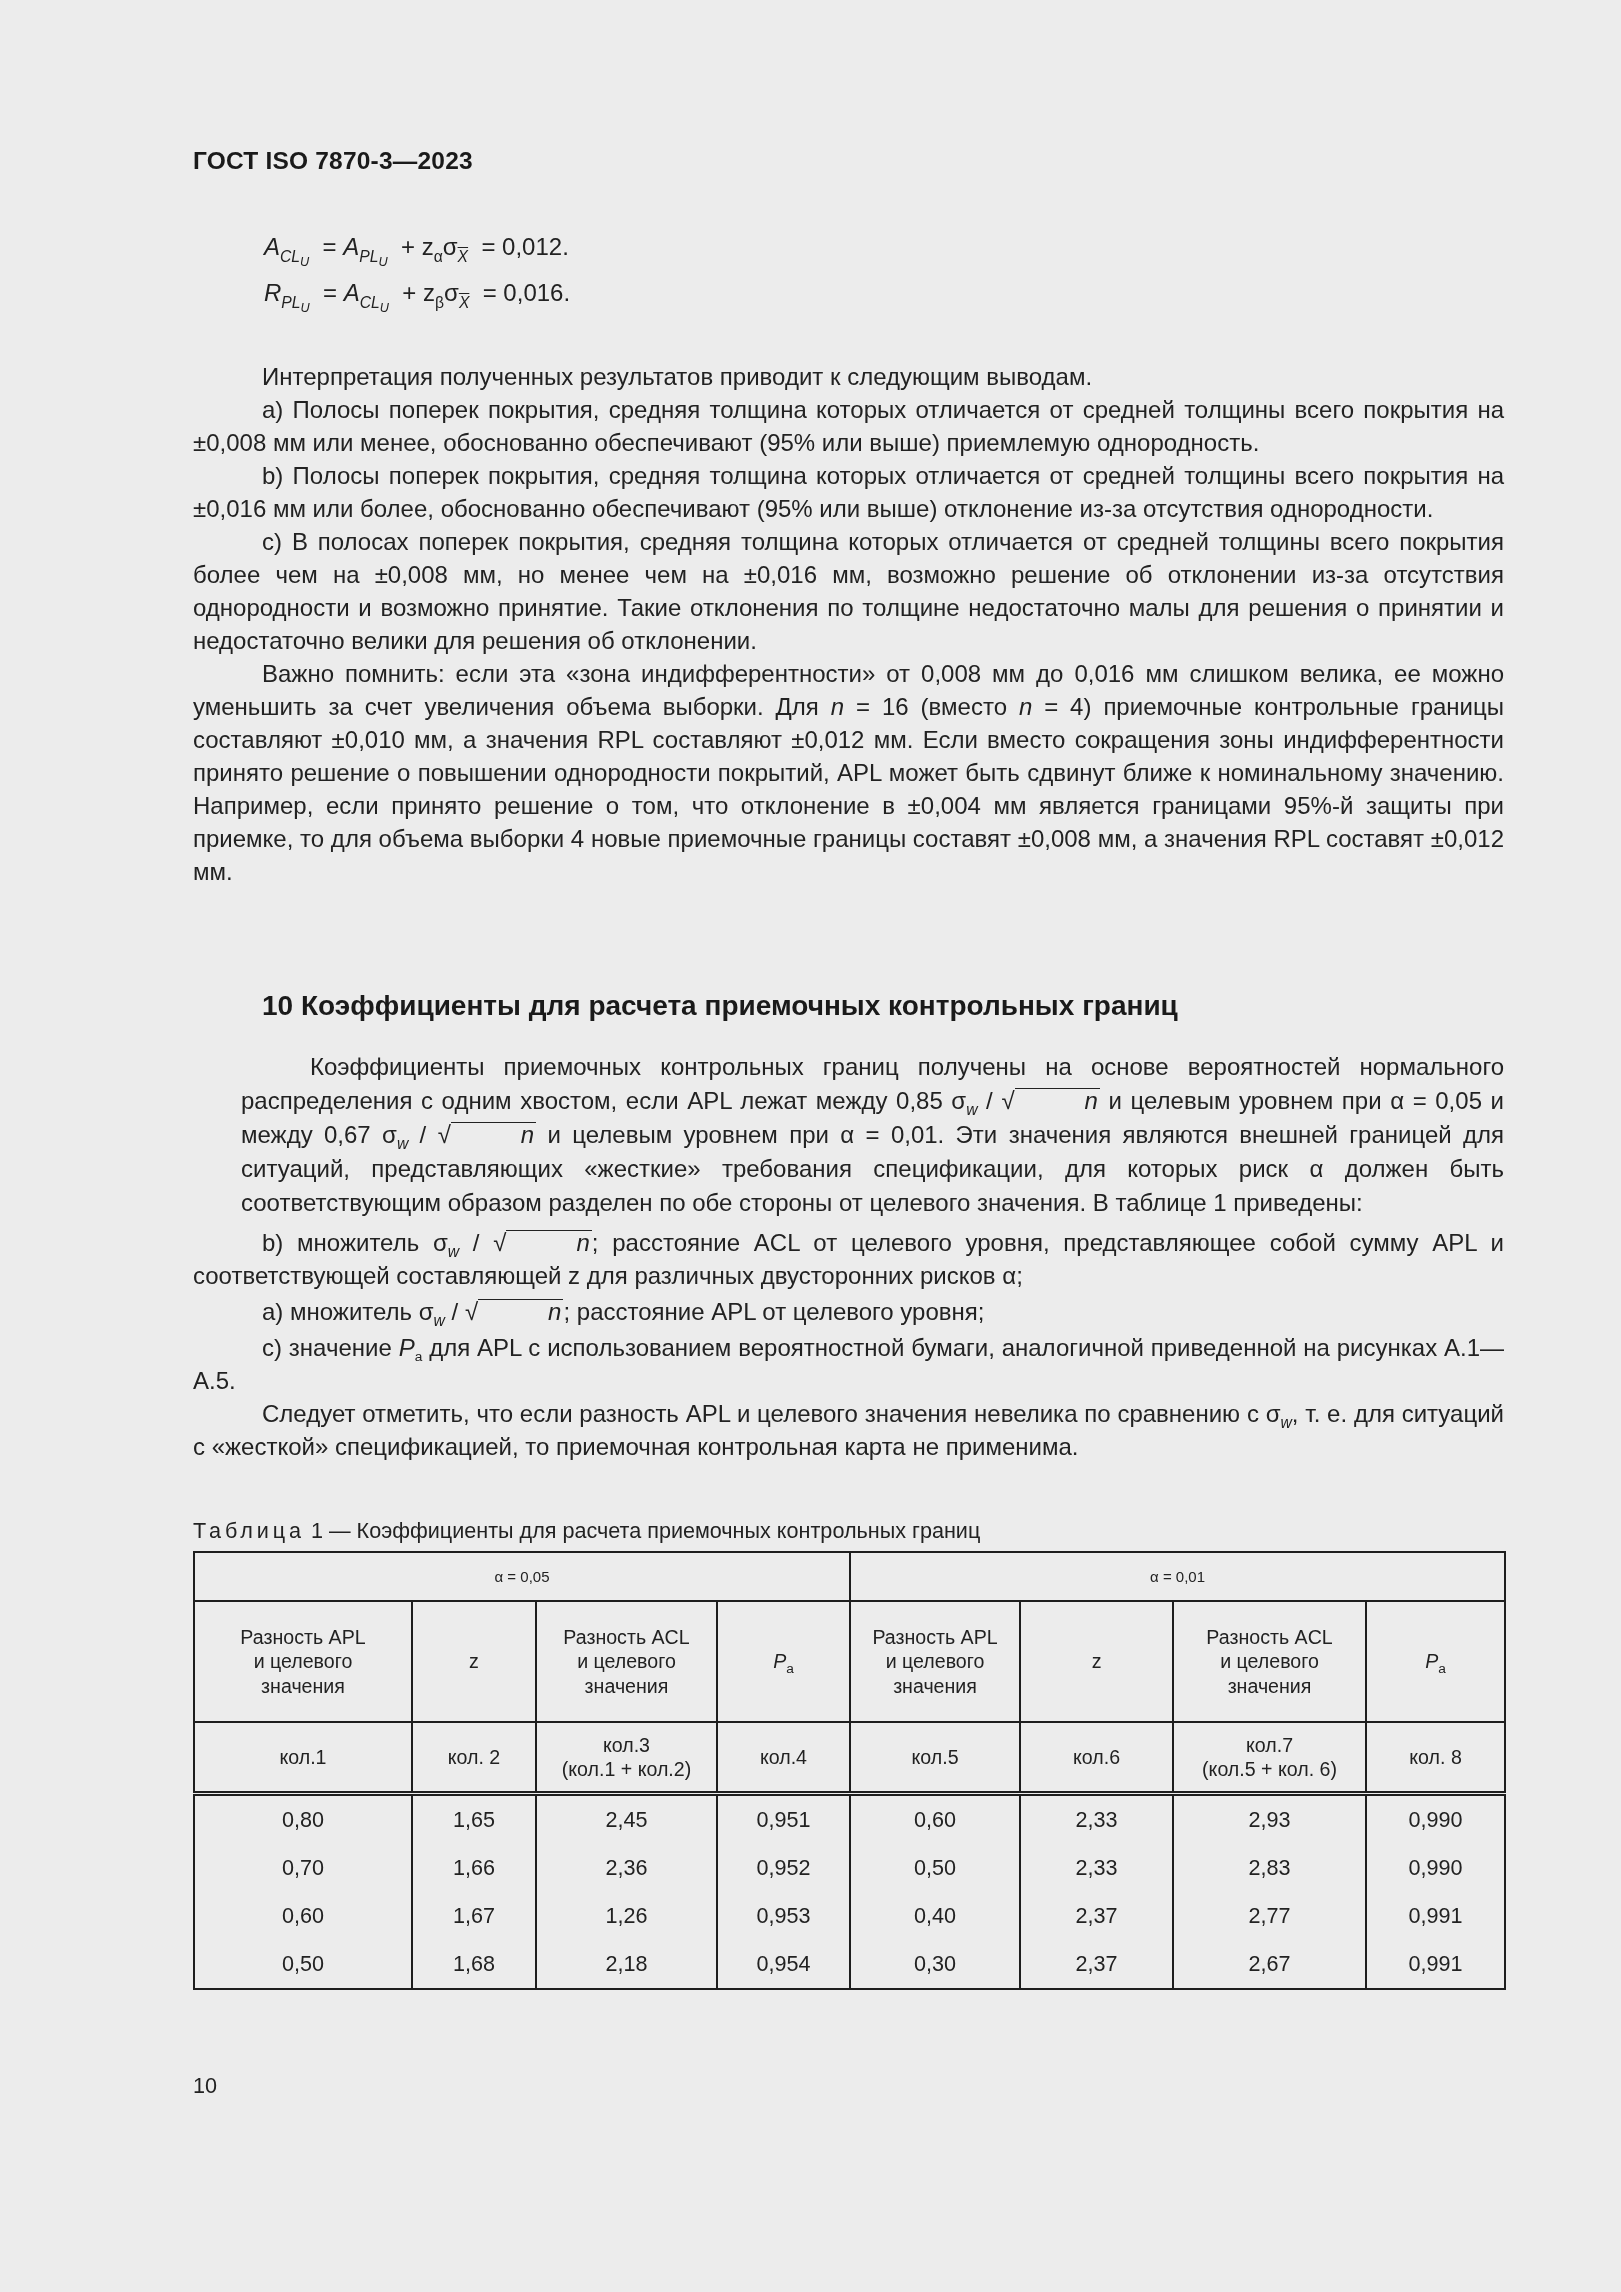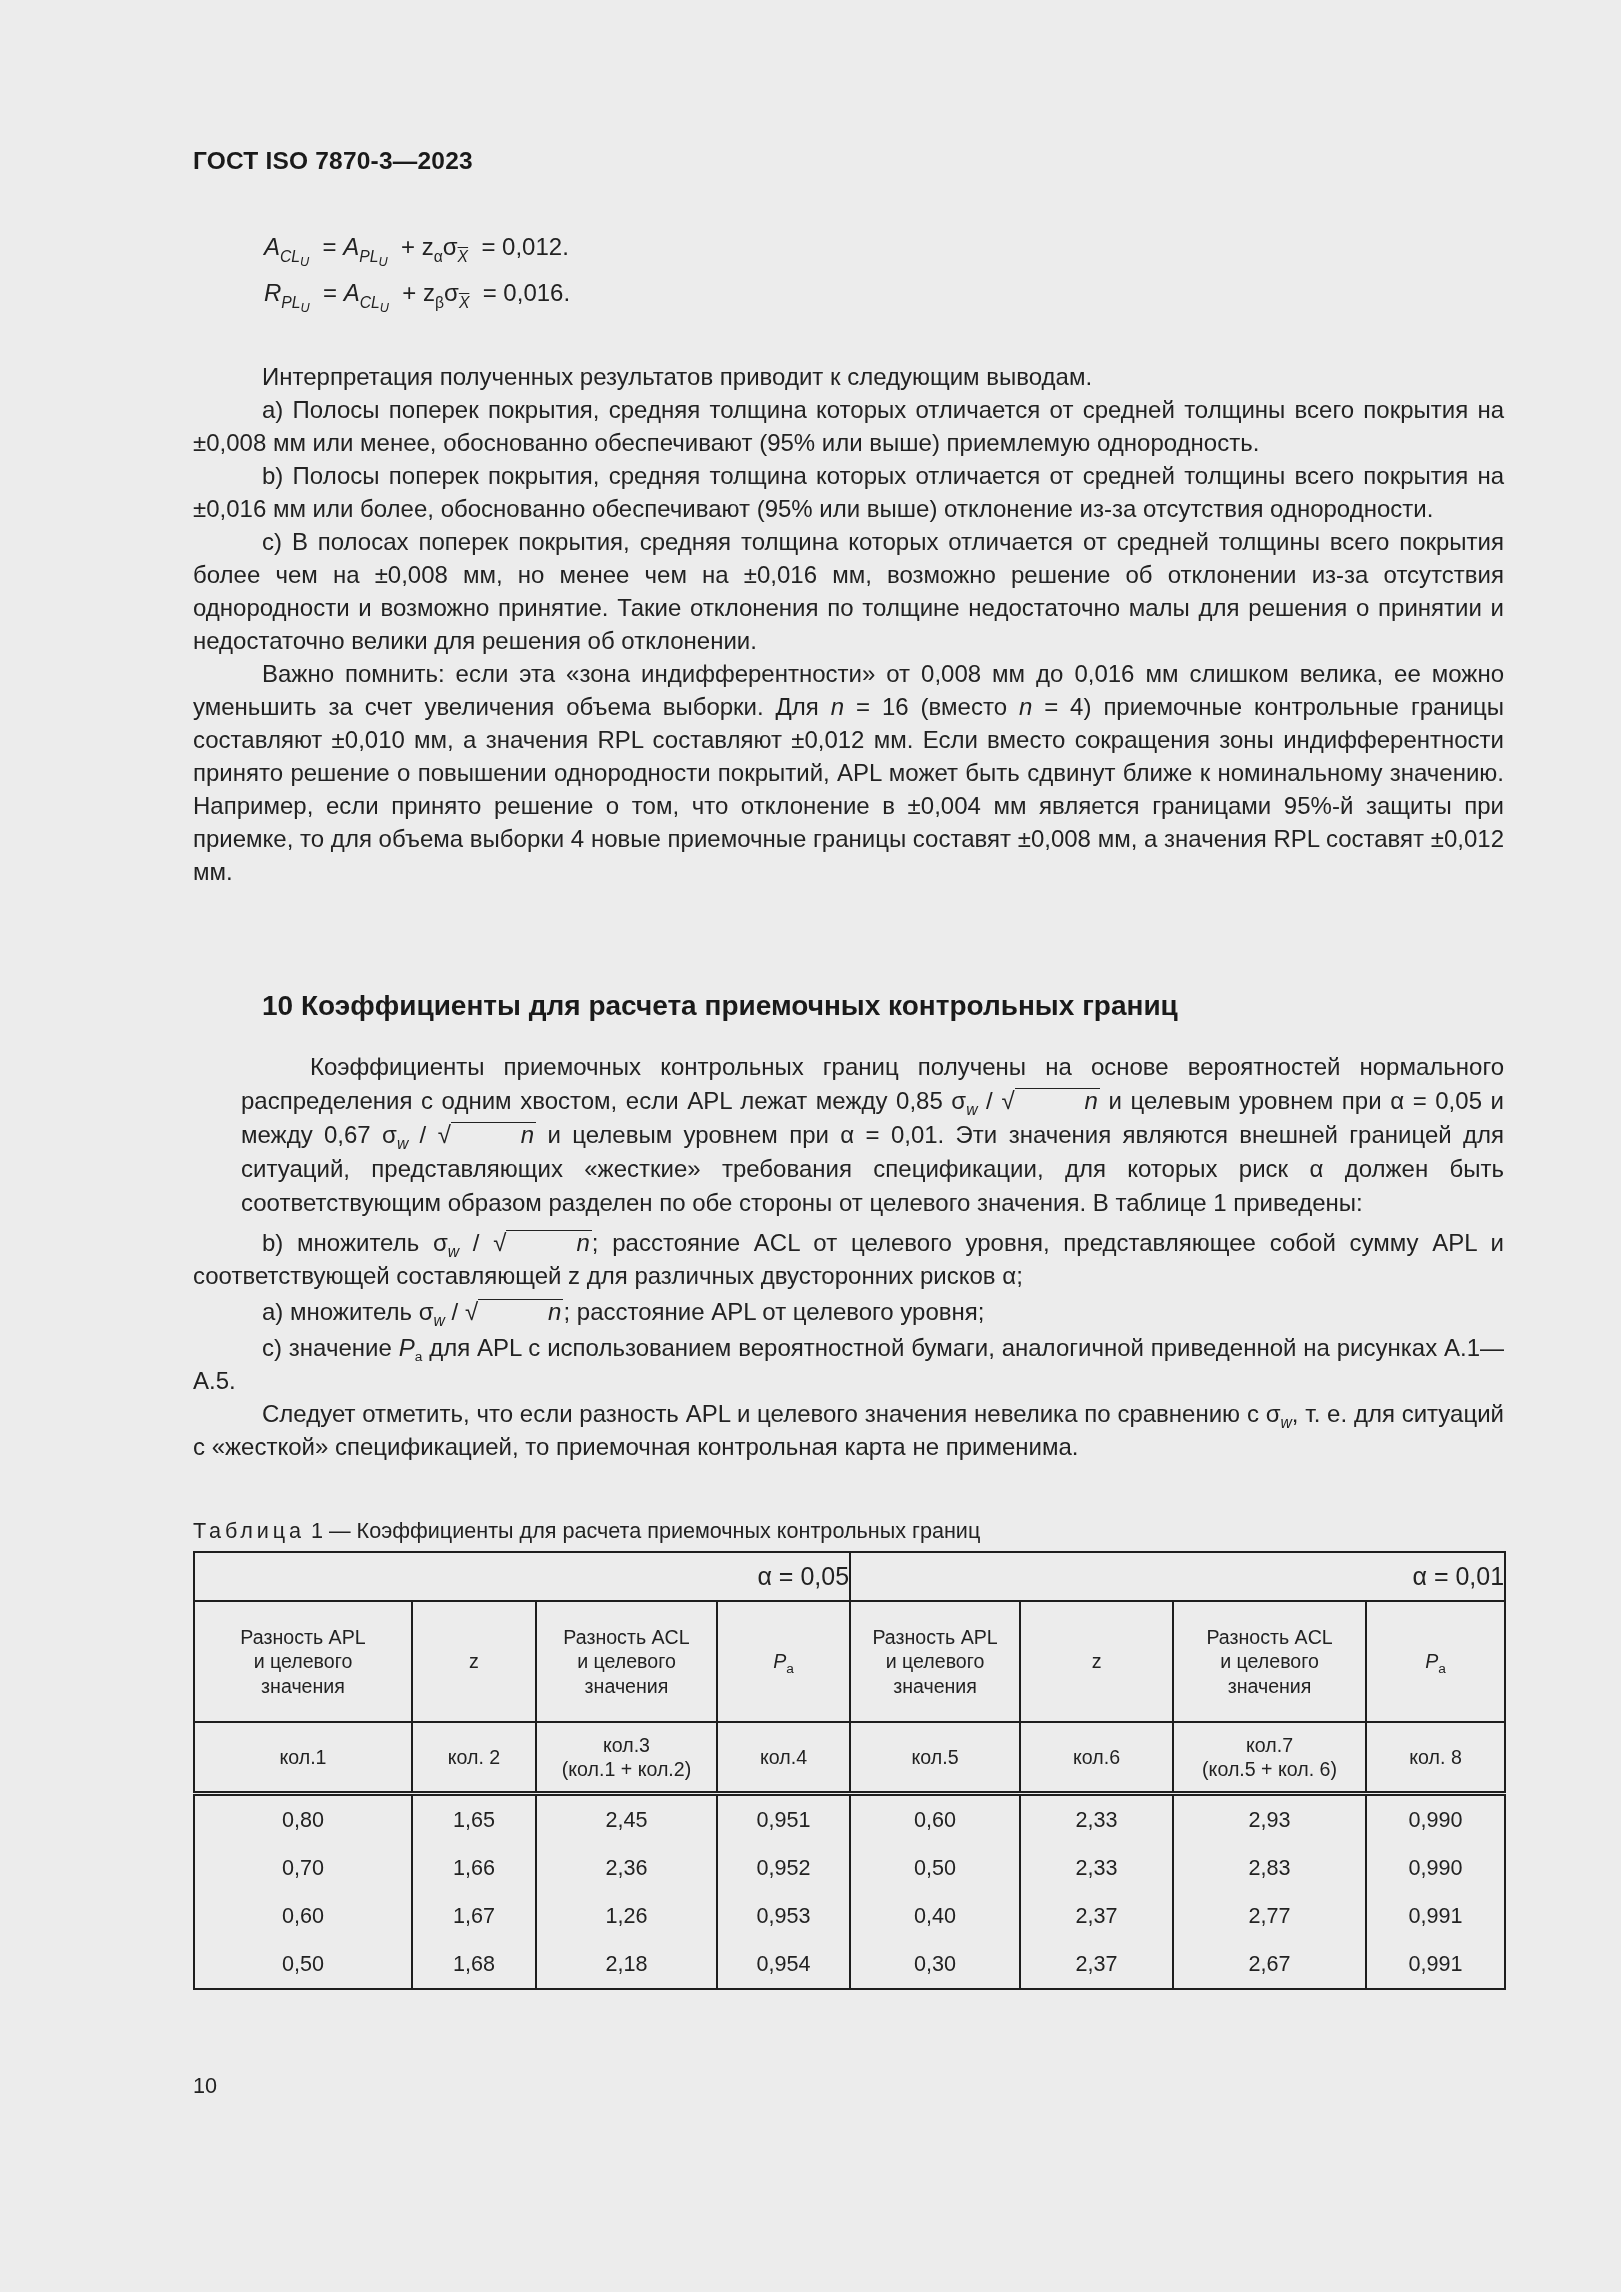--- a/index.html
+++ b/index.html
@@ -87,21 +87,21 @@
       font-size: 19.6px;
       color: #222;
     }
     table.coef td {
       border: 2px solid #1e1e1e;
       text-align: center;
       vertical-align: middle;
       padding: 0;
       line-height: 23.5px;
     }
-    table.coef tr.alpha-row td { height: 47px; font-size: 25px; text-align: right; }
+    table.coef tr.alpha-row td { height: 47px; font-size: 15px; }
     table.coef tr.head-row td { height: 119px; font-size: 19.6px; line-height: 24.5px; }
     table.coef tr.kol-row td { height: 68px; font-size: 19.6px; line-height: 24.5px; border-bottom: 5.9px double #1e1e1e; }
     table.coef tr.data-row td {
       height: 48px;
       font-size: 21.6px;
       border-top: none;
       border-bottom: none;
     }
     table.coef tr.data-row.first td { padding-top: 3.9px; }
     table.coef tr.data-row.last td { border-bottom: 2px solid #1e1e1e; }

